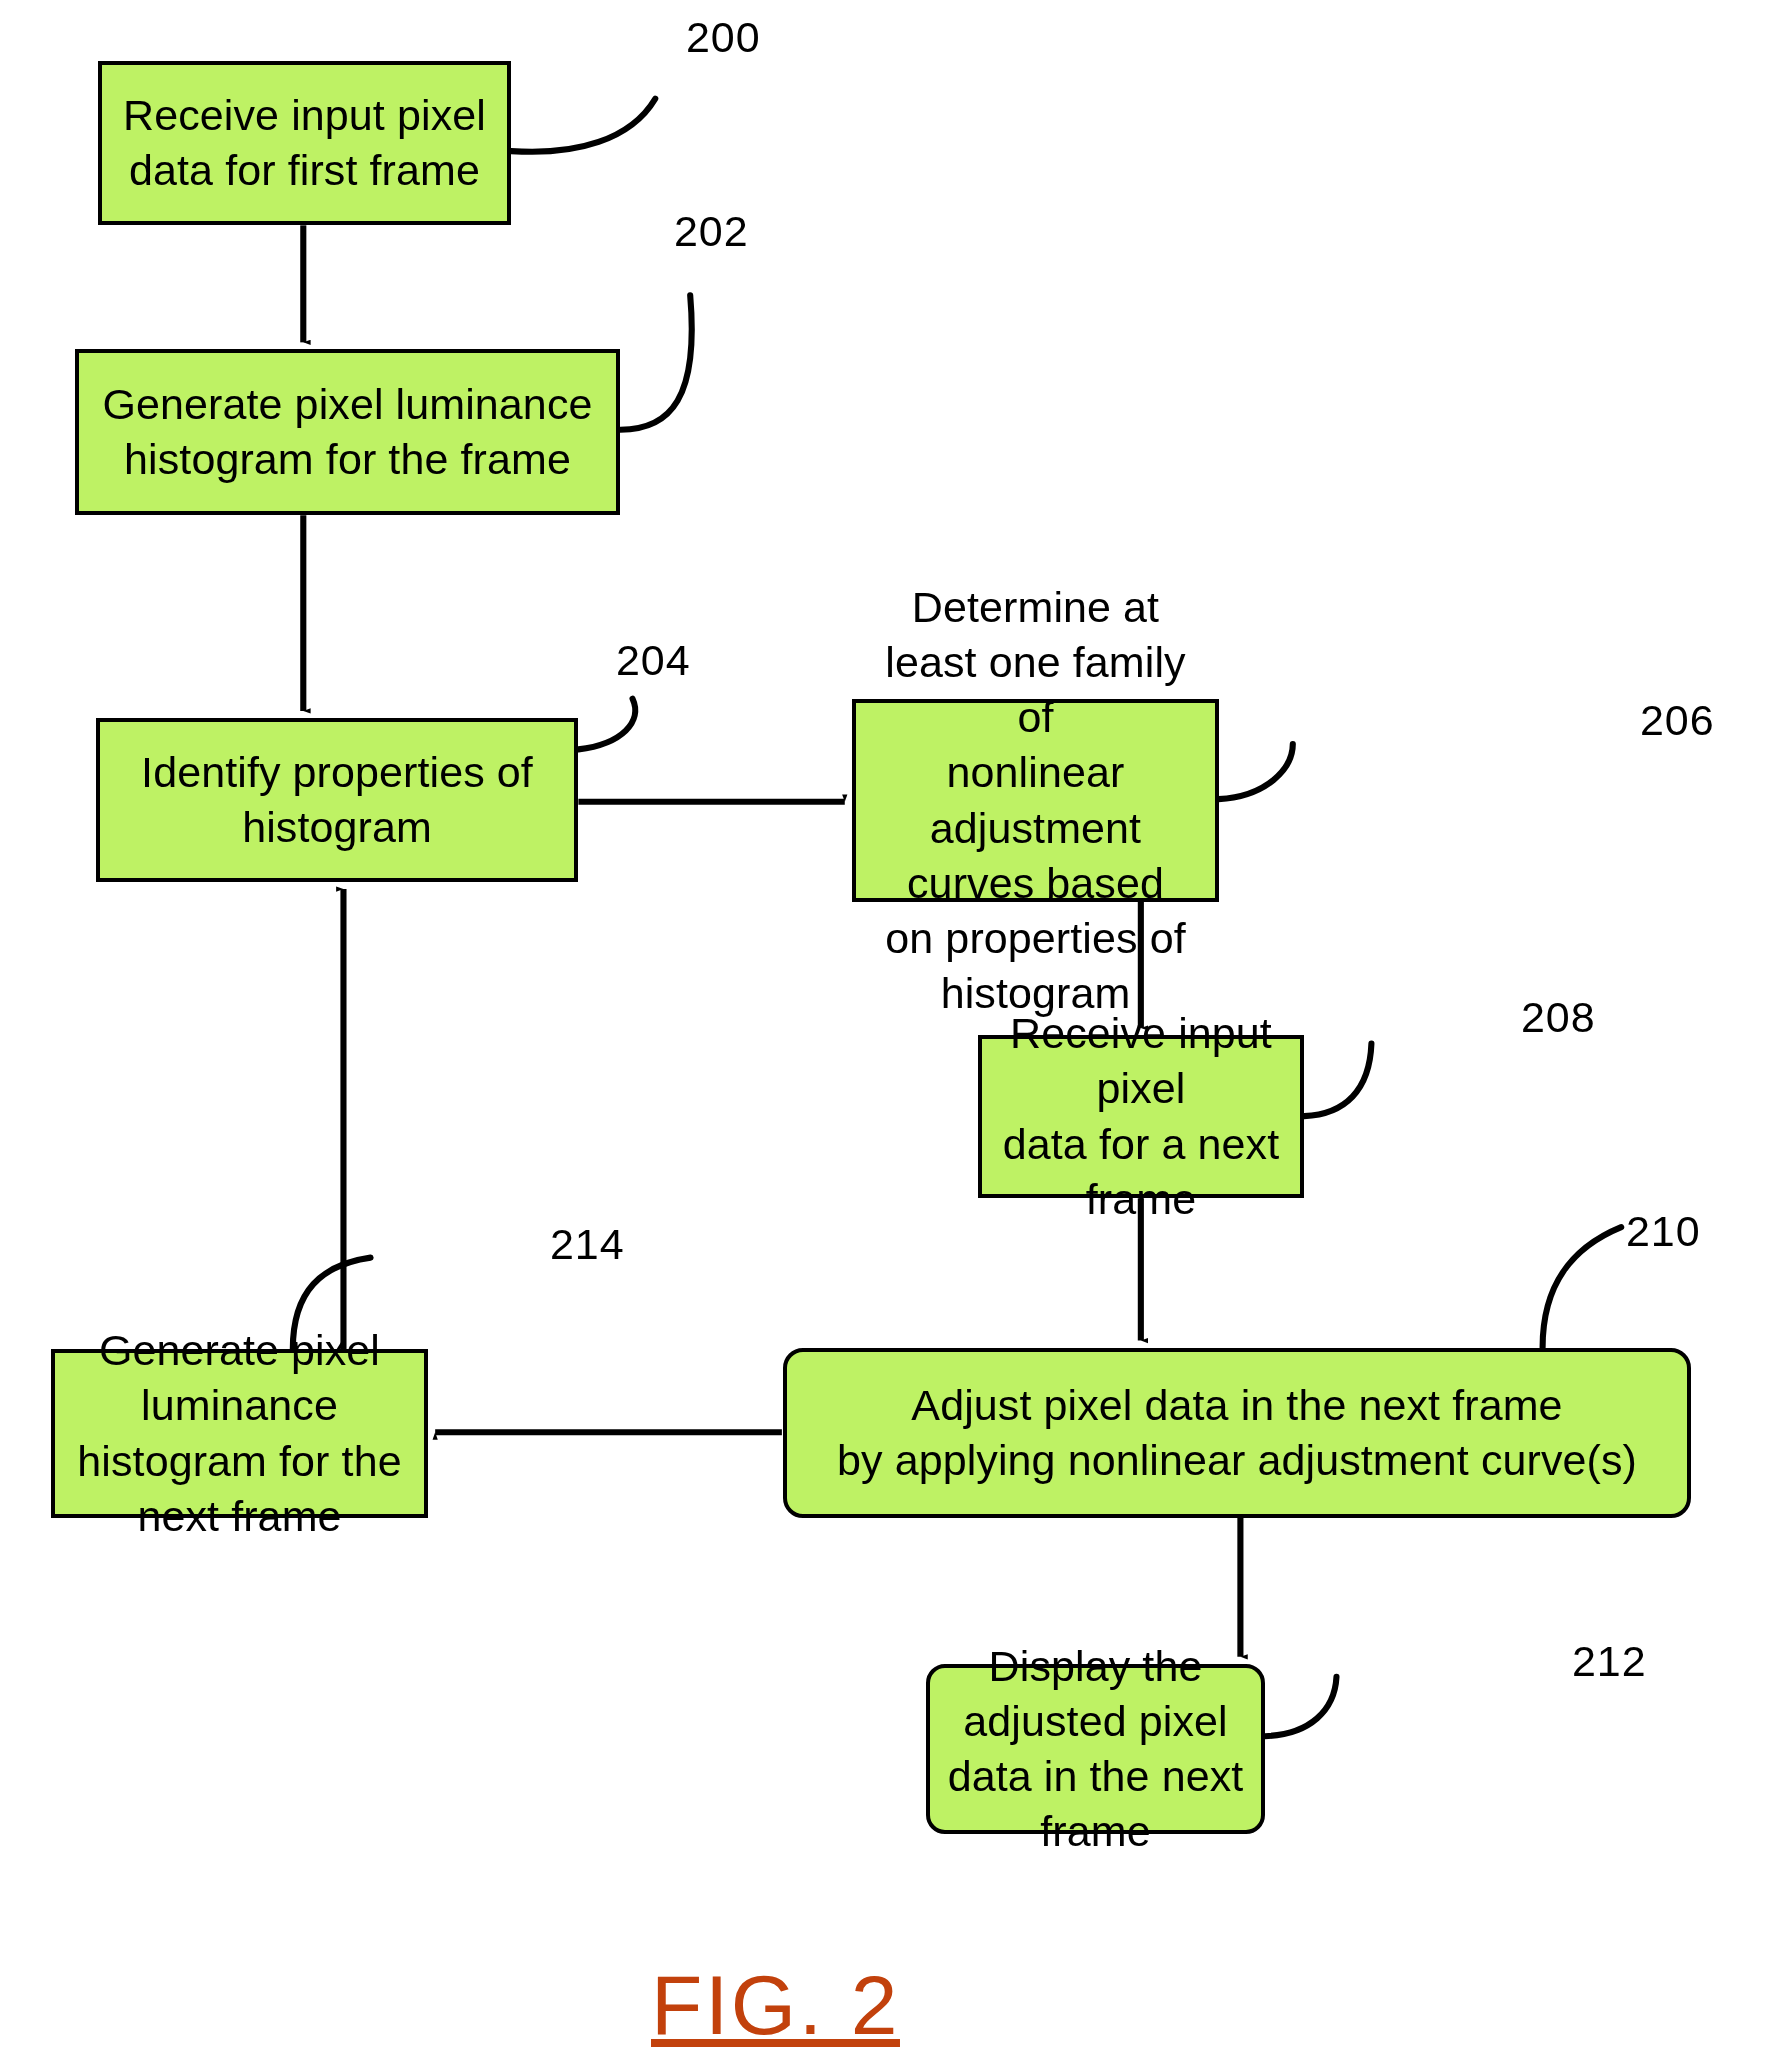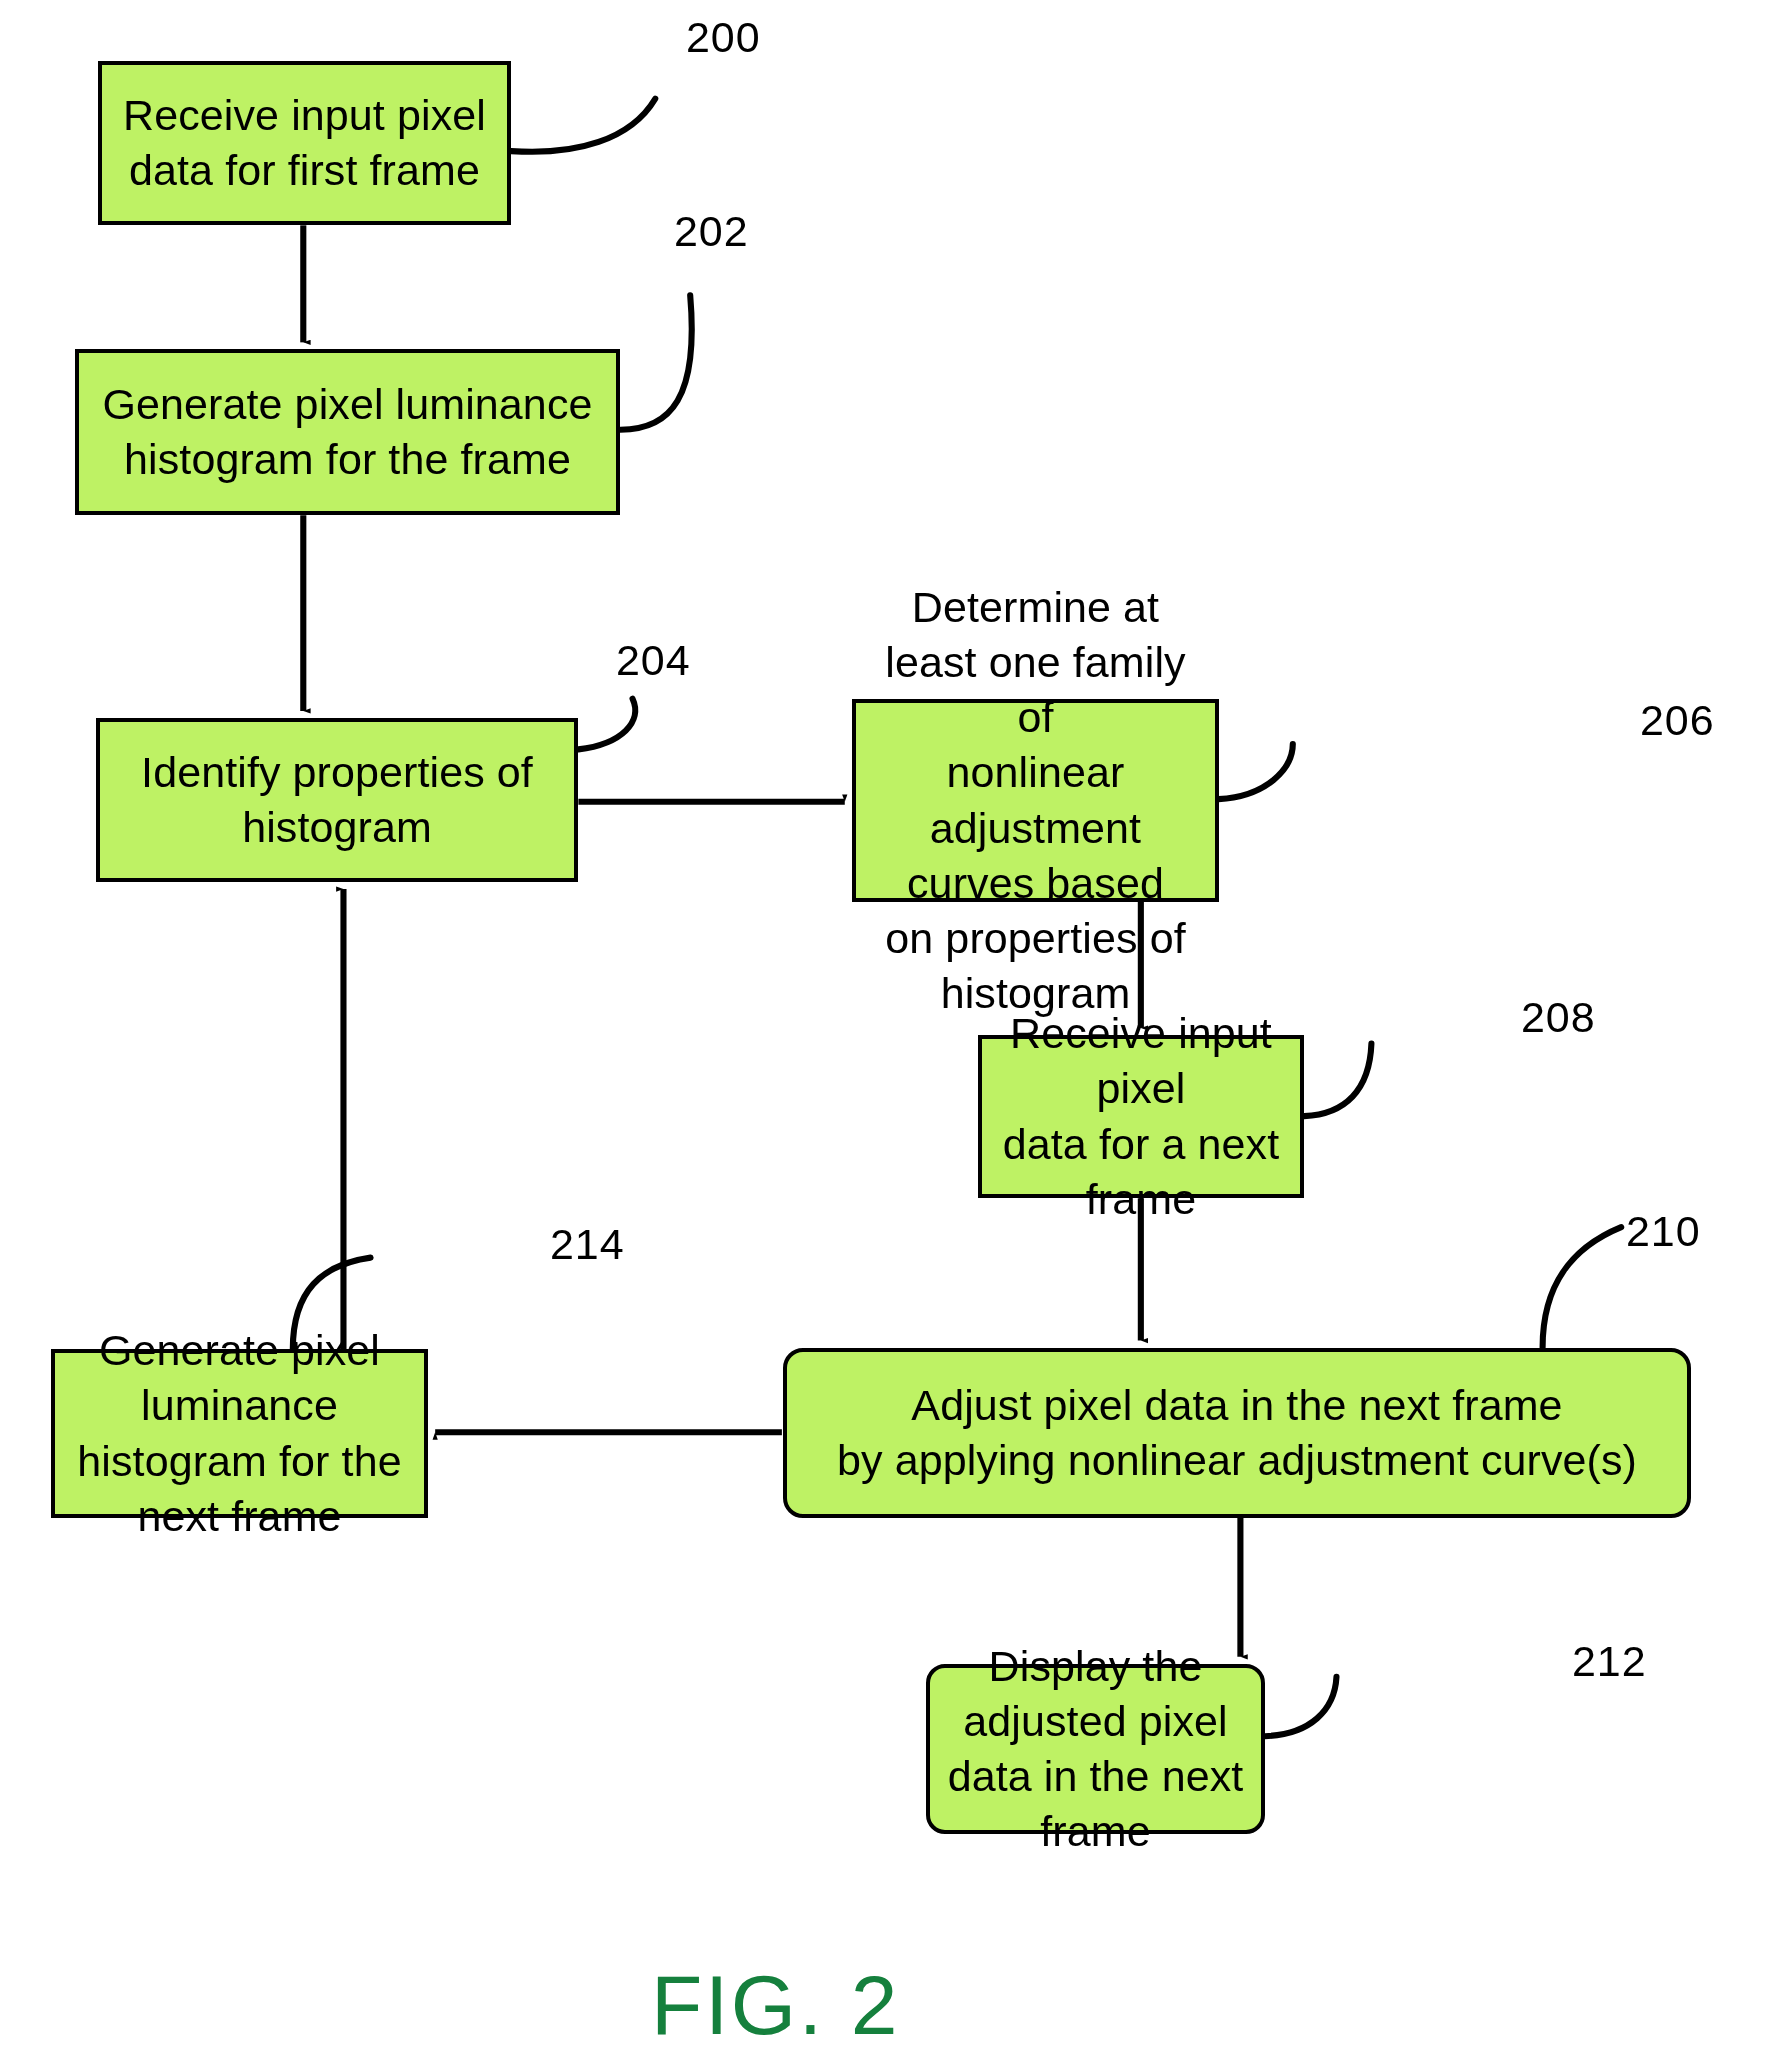--- a/index.html
+++ b/index.html
@@ -48,26 +48,27 @@
     position: absolute;
     color: #000000;
     font-family: "Liberation Sans", sans-serif;
     font-size: 43px;
     line-height: 1;
     letter-spacing: 0.9px;
     white-space: nowrap;
   }
   .fig-caption {
     position: absolute;
-    color: #15803d;
+    color: #c2410c;
     font-family: "Liberation Sans", sans-serif;
     font-size: 84px;
     line-height: 1;
     letter-spacing: 2.6px;
     white-space: nowrap;
+    text-decoration: underline;
   }
 </style>
 </head>
 <body>
 
 <div id="figure-root">
 
   <svg class="layer" viewBox="0 0 2041 2361">
     <defs>
       <marker id="ah-down" markerWidth="10" markerHeight="10" refX="3" refY="8.4" orient="auto" markerUnits="userSpaceOnUse">

